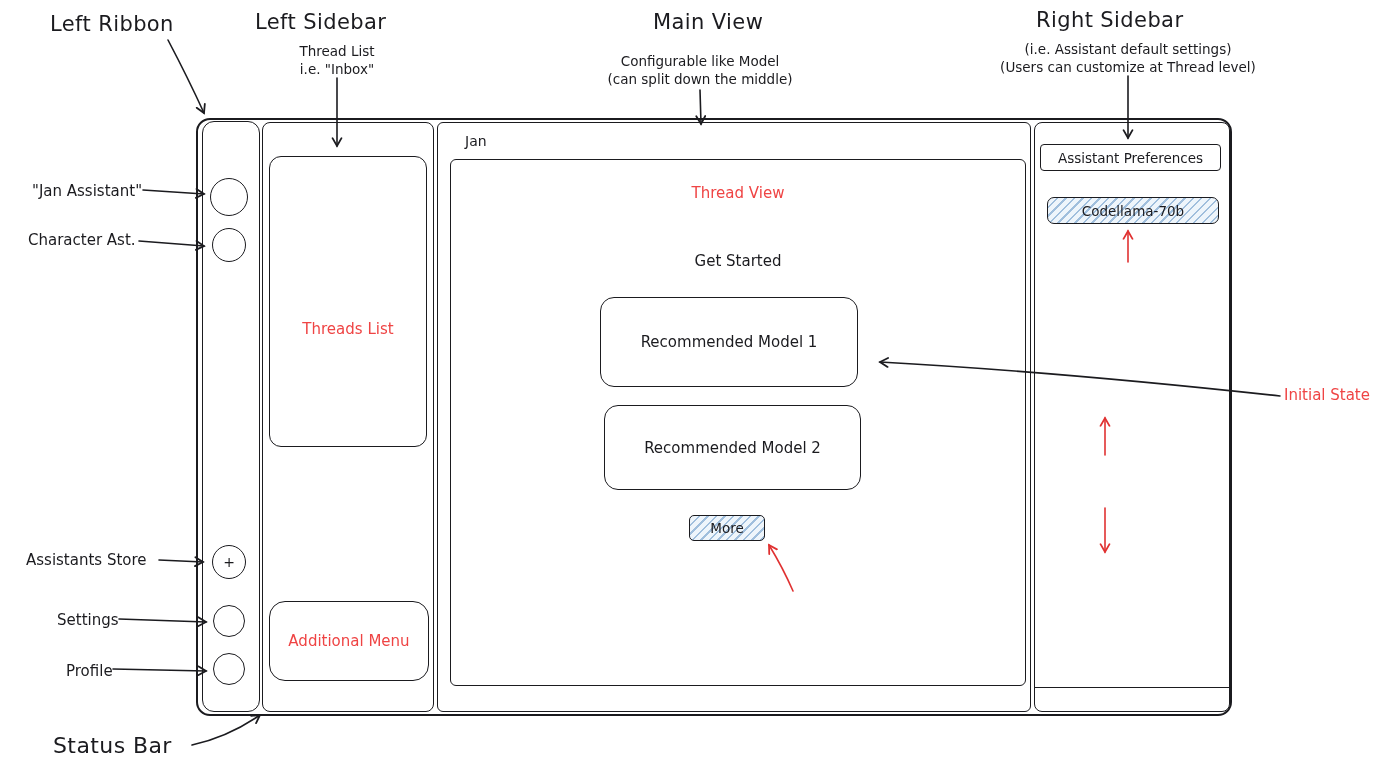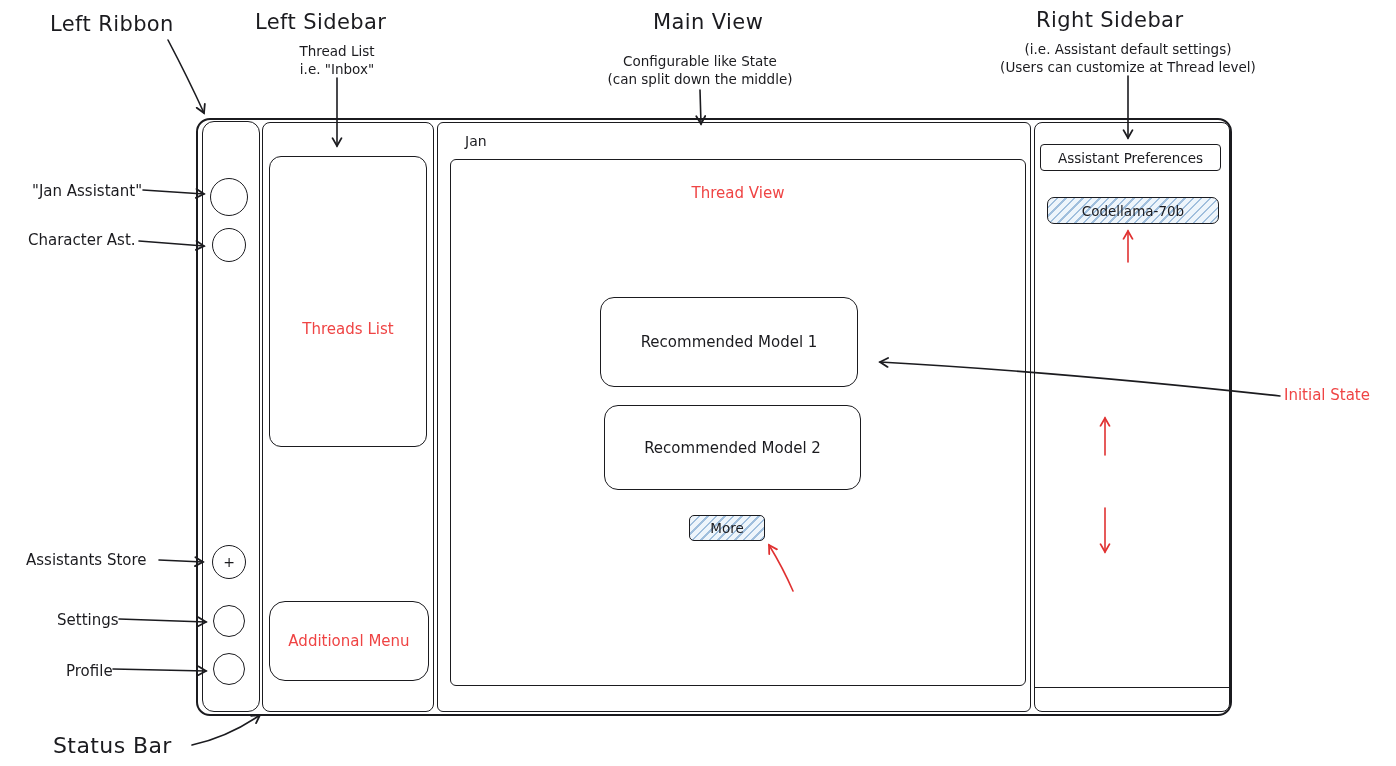--- a/index.html
+++ b/index.html
@@ -54,21 +54,21 @@
 <div class="abs label-xl" style="left:50px; top:12px;">Left Ribbon</div>
 
 <div class="abs label-xl" style="left:255px; top:10px;">Left Sidebar</div>
 <div class="abs label-md center" style="left:272px; top:42px; width:130px;">
   <div>Thread List</div>
   <div>i.e. "Inbox"</div>
 </div>
 
 <div class="abs label-xl" style="left:653px; top:10px;">Main View</div>
 <div class="abs label-md center" style="left:590px; top:52px; width:220px;">
-  <div>Configurable like State</div>
+  <div>Configurable like Model</div>
   <div>(can split down the middle)</div>
 </div>
 
 <div class="abs label-xl" style="left:1036px; top:8px;">Right Sidebar</div>
 <div class="abs label-md center" style="left:968px; top:40px; width:320px;">
   <div>(i.e. Assistant default settings)</div>
   <div>(Users can customize at Thread level)</div>
 </div>
 
 <div class="abs label-lg" style="left:32px; top:182px;">"Jan Assistant"</div>
@@ -112,20 +112,21 @@
   <div class="sketch sketch-lt flexc" style="left:6px; top:478px; width:160px; height:80px; border-radius:16px;">
     <span class="label-lg red">Additional Menu</span>
   </div>
 </div>
 
 <div class="sketch" style="left:437px; top:122px; width:594px; height:590px; border-radius:6px;">
   <div class="abs label-md" style="left:27px; top:9px; font-size:14px;">Jan</div>
 
   <div class="sketch sketch-lt" style="left:12px; top:36px; width:576px; height:527px; border-radius:6px;">
     <div class="abs label-lg red center" style="left:0; top:24px; width:100%;">Thread View</div>
+    <div class="abs label-lg center" style="left:0; top:92px; width:100%;">Get Started</div>
 
     <div class="sketch sketch-lt flexc" style="left:149px; top:137px; width:258px; height:90px; border-radius:14px;">
       <span class="label-lg">Recommended Model 1</span>
     </div>
 
     <div class="sketch sketch-lt flexc" style="left:153px; top:245px; width:257px; height:85px; border-radius:14px;">
       <span class="label-lg">Recommended Model 2</span>
     </div>
 
     <div class="hatch abs" style="left:238px; top:355px; width:76px; height:26px;">

